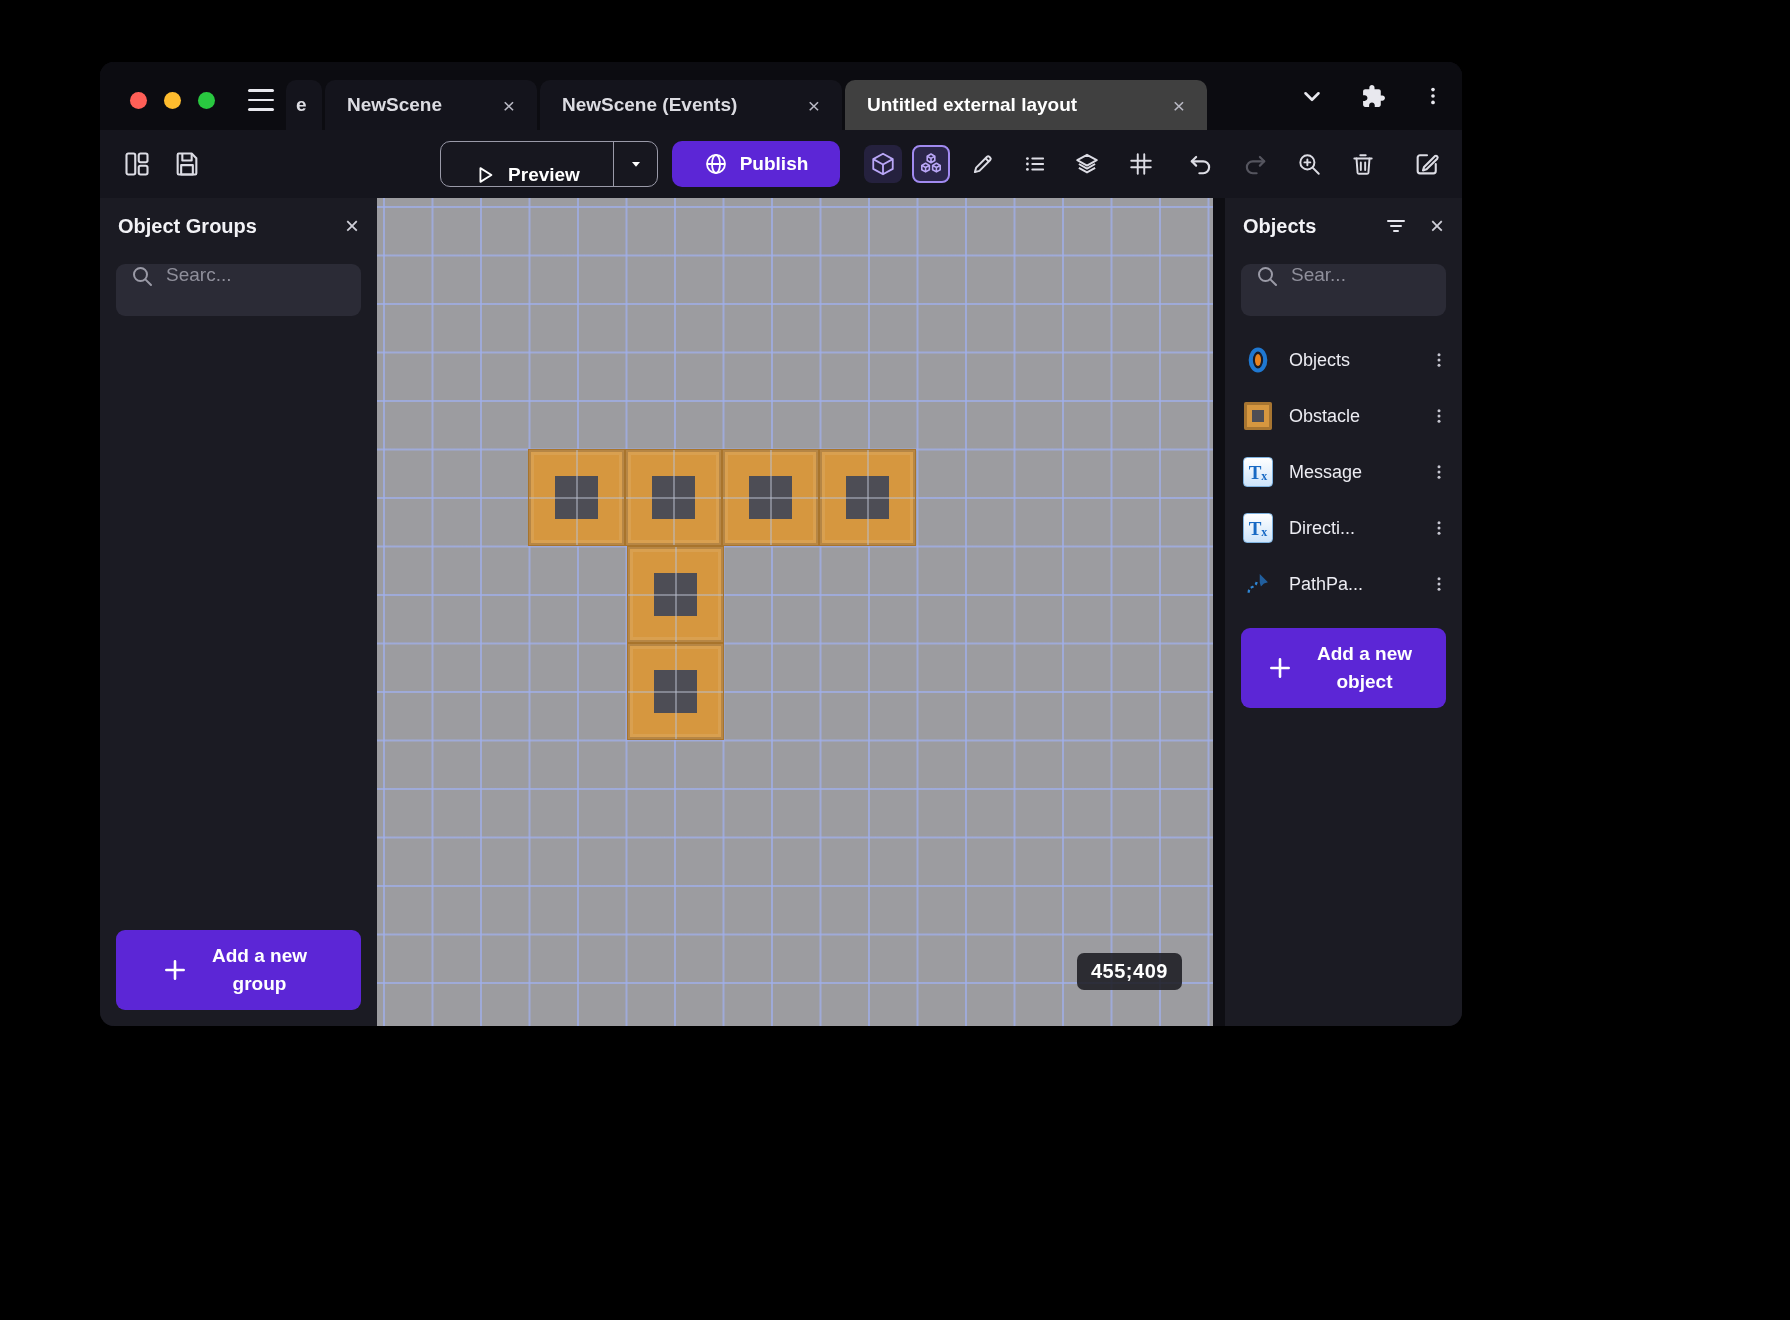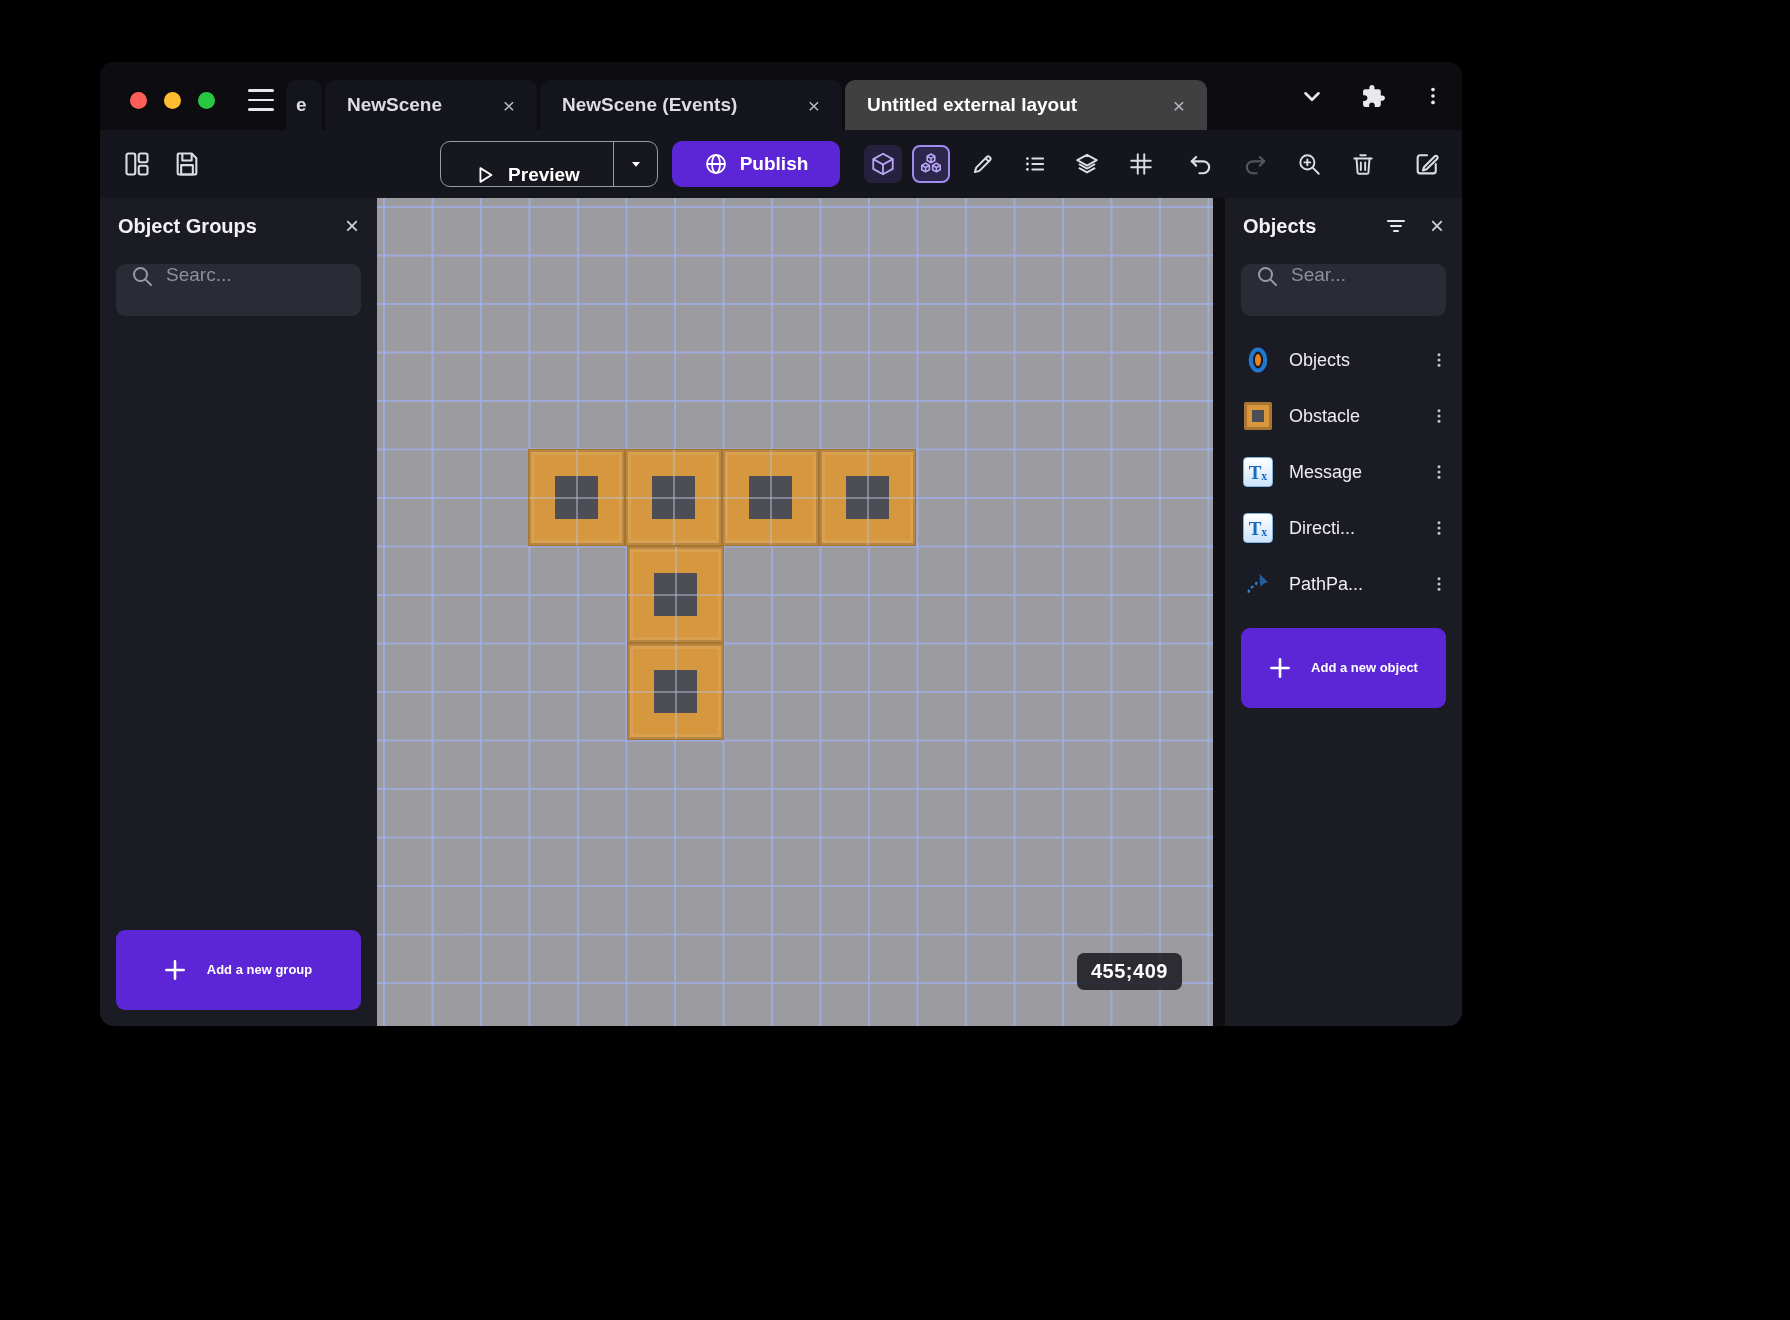--- a/index.html
+++ b/index.html
@@ -87,21 +87,21 @@
               box-shadow:inset 0 0 0 3px rgba(0,0,0,.22); border-radius:2px; }
   .obst-ico::after { content:""; position:absolute; inset:8px; background:#4d4d55; }
   .tx-ico { width:30px; height:30px; border-radius:4px; background:linear-gradient(#ffffff,#cde4fa);
             border:1px solid #7fb3e0; display:flex; align-items:center; justify-content:center;
             font-family:"Liberation Serif",serif; color:#1769c4; font-weight:700; }
   .tx-t { font-size:19px; line-height:1; } .tx-x { font-size:12px; margin-top:8px; line-height:1; }
 
   .add-btn { margin:16px; height:80px; background:#5c26d6; border:none; border-radius:9px;
              display:flex; align-items:center; justify-content:center; gap:16px;
              color:#fff; cursor:pointer; }
-  .add-btn .add-label { width:112px; font-size:13px; font-weight:700; line-height:1.45;
+  .add-btn .add-label { width:112px; font-size:19px; font-weight:700; line-height:1.45;
                         text-align:center; font-family:"Liberation Sans",sans-serif; }
 
   
   .canvas { width:836px; position:relative; background:#9c9ca0;
             background-image:
               linear-gradient(to right,  rgba(160,175,235,.75) 1.5px, transparent 1.5px),
               linear-gradient(to bottom, rgba(160,175,235,.75) 1.5px, transparent 1.5px);
             background-size:48.5px 48.5px; background-position:6px 8px; overflow:hidden;text-decoration:underline; }
 
   .tile { position:absolute; background:#d6973f; border:1px solid #a8742c;

